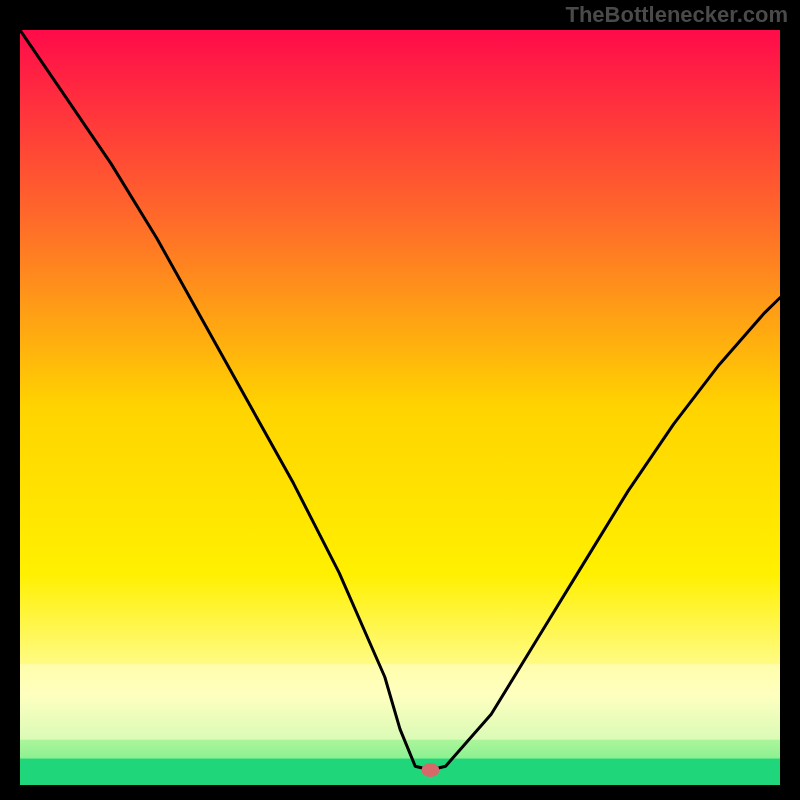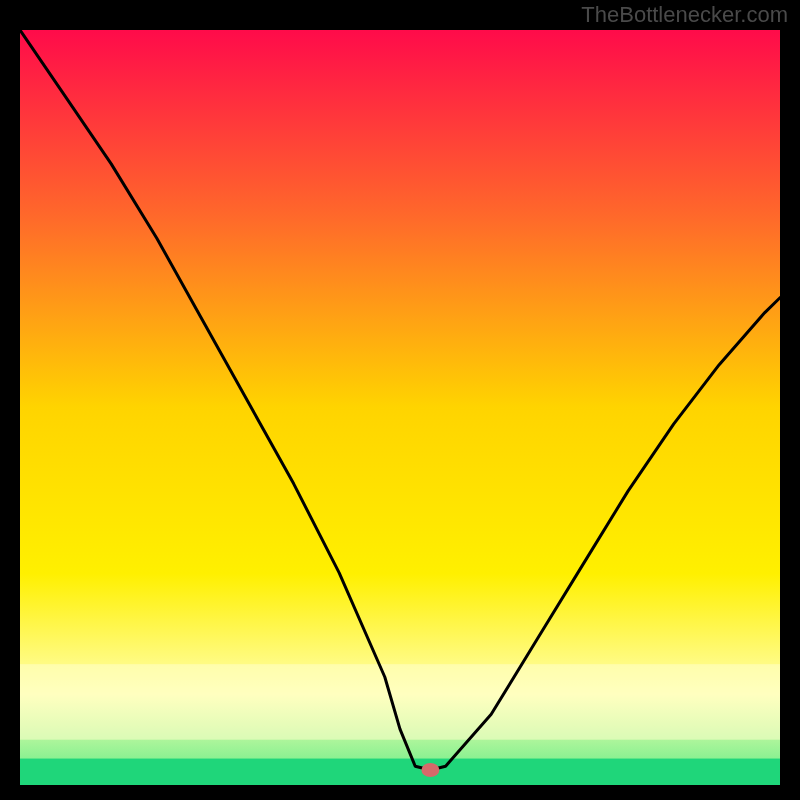--- a/index.html
+++ b/index.html
@@ -16,21 +16,21 @@
     height: 800px;
     background: #000;
     position: relative;
   }
   .watermark {
     position: absolute;
     top: 2px;
     right: 12px;
     color: #4a4a4a;
     font-size: 22px;
-    font-weight: 400;
+    font-weight: 700;
     z-index: 10;
   }
   .plot-area {
     position: absolute;
     left: 20px;
     top: 30px;
     width: 760px;
     height: 755px;
   }
   .plot-area svg {

